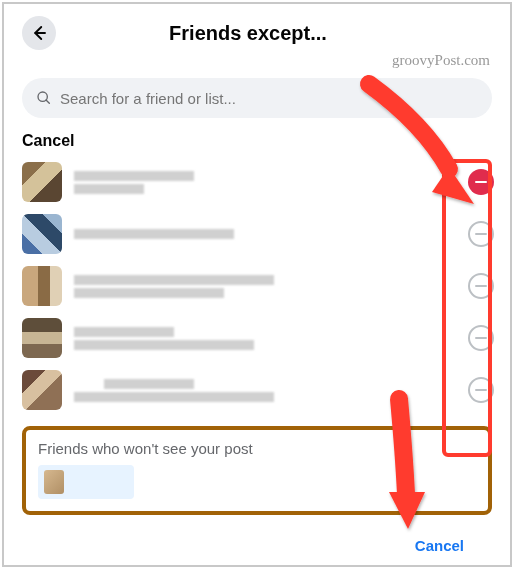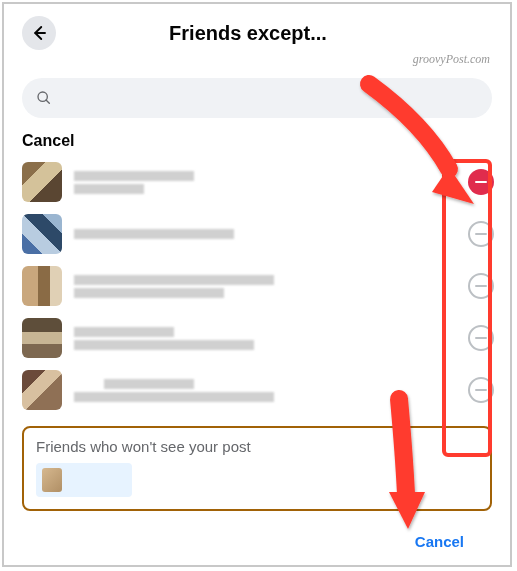--- a/index.html
+++ b/index.html
@@ -1,21 +1,21 @@
 <!DOCTYPE html>
 <html><head>
   <meta charset="utf-8">
   <style>
     * { box-sizing: border-box; margin: 0; padding: 0; }
     body { font-family: -apple-system, BlinkMacSystemFont, "Segoe UI", Helvetica, Arial, sans-serif; background: #fff; width: 517px; height: 571px; position: relative; overflow: hidden; }
     .frame { border: 2px solid #c8c8c8; width: 510px; height: 565px; margin: 2px; position: relative; background: #fff; }
     .header { display: flex; align-items: center; padding: 12px 36px 6px 18px; position: relative; }
     .back-btn { width: 34px; height: 34px; border-radius: 50%; background: #e4e6ea; display: flex; align-items: center; justify-content: center; cursor: pointer; flex-shrink: 0; }
     .title { flex: 1; text-align: center; font-size: 20px; font-weight: 700; color: #050505; }
-    .watermark { position: absolute; right: 20px; top: 48px; font-size: 12px; color: #999; font-family: Georgia, serif; font-style: italic; }
+    .watermark { position: absolute; right: 20px; top: 48px; font-size: 15px; color: #999; font-family: Georgia, serif; }
     .search-box { margin: 22px 18px 14px 18px; background: #f0f2f5; border-radius: 22px; height: 40px; display: flex; align-items: center; padding: 0 14px; }
     .search-box input { border: none; background: transparent; flex: 1; font-size: 15px; color: #65676b; outline: none; margin-left: 8px; }
     .section-label { font-size: 16px; font-weight: 600; color: #050505; padding: 0 18px 6px 18px; }
     .list { padding: 0 8px 0 18px; }
     .list-row { display: flex; align-items: center; padding: 6px 0; }
     .avatar { width: 40px; height: 40px; border-radius: 6px; background: #ccc; flex-shrink: 0; margin-right: 12px; }
     .avatar.a1 { background: linear-gradient(135deg,#8b6f4a 0 30%,#d4c29a 30% 60%,#5a4632 60% 100%); }
     .avatar.a2 { background: linear-gradient(45deg,#4a6fa5 0 25%,#b8cce0 25% 50%,#2d4968 50% 75%,#9ab5d0 75% 100%); }
     .avatar.a3 { background: linear-gradient(90deg,#c9a77d 0 40%,#8a6b45 40% 70%,#e0d0b5 70% 100%); }
     .avatar.a4 { background: linear-gradient(0deg,#7d6850 0 35%,#c7b594 35% 65%,#5e4e3a 65% 100%); }
@@ -24,21 +24,21 @@
     .bar { height: 10px; background: #d0d0d0; border-radius: 0; filter: blur(1px); }
     .w1{width:120px}.w2{width:70px}.w3{width:160px}.w4{width:200px}.w5{width:150px}.w6{width:180px}.w7{width:100px}.w8{width:90px}
     .btn-col { width: 42px; display:flex;align-items:center;justify-content:center; }
     .minus-circle { width: 26px; height: 26px; border-radius: 50%; display: flex; align-items: center; justify-content: center; cursor: pointer; }
     .minus-circle.active { background: #e02c4d; }
     .minus-circle.active .dash { background:#fff;width:12px;height:2.5px;border-radius:1px; }
     .minus-circle.inactive { border: 2px solid #bcc0c4; }
     .minus-circle.inactive .dash { background:#bcc0c4;width:12px;height:2px;border-radius:1px; }
     .highlight-box { position:absolute; border:4px solid #ff3b2e; border-radius:6px; pointer-events:none; }
     .hb1 { right: 18px; top: 155px; width: 50px; height: 298px; }
-    .excluded-box { margin: 10px 18px 0 18px; border:2px solid #a16207; border-radius: 8px; padding: 10px 12px 12px 12px; }
+    .excluded-box { margin: 10px 18px 0 18px; border:4px solid #a16207; border-radius: 8px; padding: 10px 12px 12px 12px; }
     .excluded-label { font-size: 15px; color: #65676b; margin-bottom: 8px; }
     .mini-avatar { width: 20px; height: 24px; background: linear-gradient(135deg,#d6b88f,#b08f65); border-radius:3px; }
     .mini-wrap { display:inline-flex; background:#e7f3ff; padding:5px 70px 5px 6px; border-radius:4px; }
     .footer { display:flex; justify-content:flex-end; gap: 0; padding: 12px 22px 0 22px; }
     .btn { border:none; padding: 10px 24px; font-size: 15px; font-weight:600; border-radius: 6px; cursor:pointer; }
     .btn-cancel { background: transparent; color: #1877f2; }
     .btn-save { background: #1877f2; color:#fff; }
     
     .arrow { position:absolute; pointer-events:none; }
   </style>
@@ -57,20 +57,21 @@
     <div class="title">Friends except...</div>
     <div style="width:34px"></div>
   </div>
   <div class="watermark">groovyPost.com</div>
 
   <div class="search-box">
     <svg width="16" height="16" viewBox="0 0 24 24" fill="none">
         <circle cx="10" cy="10" r="7" stroke="#65676b" stroke-width="2"></circle>
         <path d="M20 20l-5-5" stroke="#65676b" stroke-width="2" stroke-linecap="round"></path>
       </svg>
+    <input type="text" placeholder="Search for a friend or list..." style="">
   </div>
 
   <div class="section-label">Cancel</div>
 
   <div class="list">
     <div class="list-row">
       <div class="avatar a1"></div>
       <div class="name-block">
           <div class="bar w1"></div>
           <div class="bar w2"></div>

